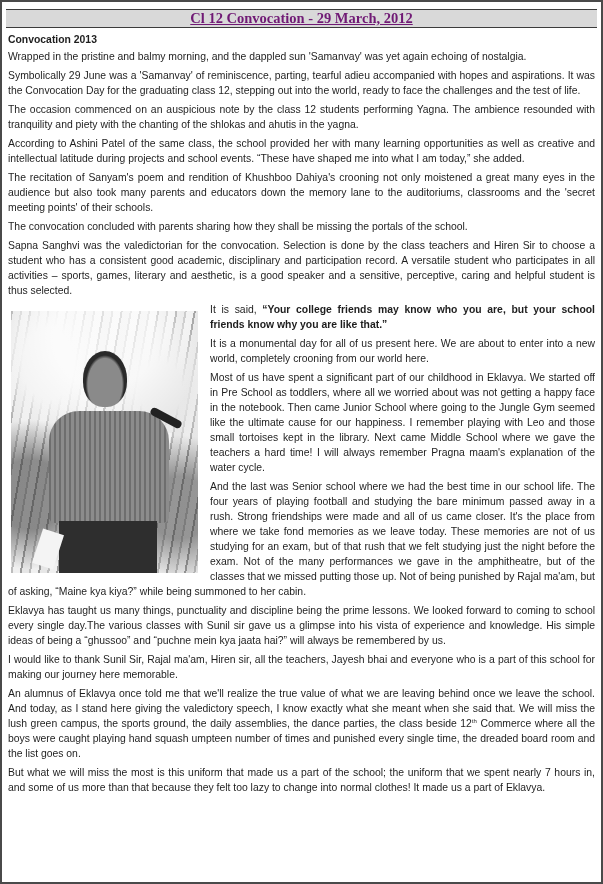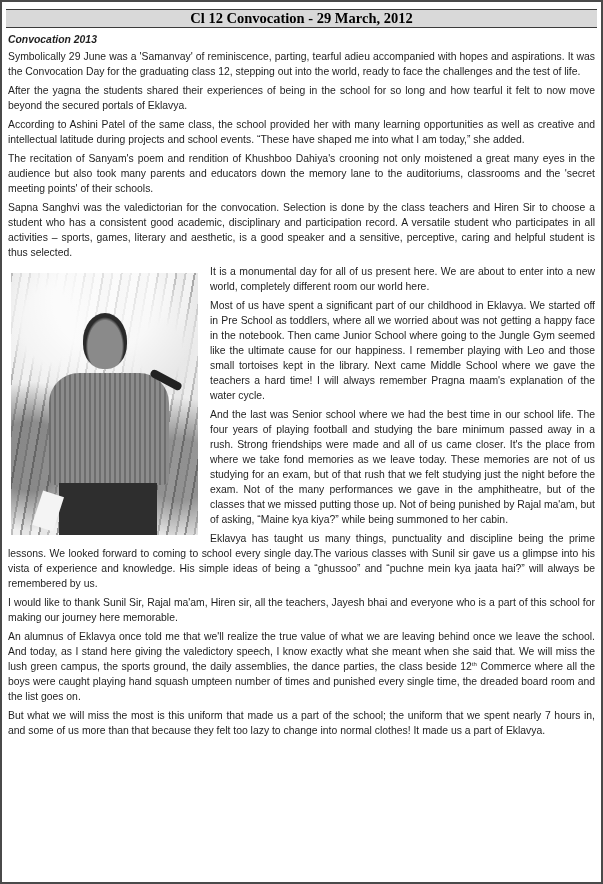--- a/index.html
+++ b/index.html
@@ -15,31 +15,32 @@
       margin: 7px 4px 0 4px;
       height: 17px;
       background: #d9d9d9;
       border-top: 1px solid #3c3c3c;
       border-bottom: 1px solid #3c3c3c;
       text-align: center;
       font-family: "Liberation Serif", "DejaVu Serif", serif;
       font-weight: bold;
       font-size: 14.5px;
       line-height: 17px;
-      color: #000000;
+      color: #701a75;
+      text-decoration: underline;
     }
     .content {
       padding: 4px 6px 0 6px;
       font-family: "Liberation Sans", "DejaVu Sans", sans-serif;
       font-size: 10.4px;
       line-height: 15px;
       color: #1e1e1e;
     }
     .content p { margin: 0 0 4px 0; text-align: justify; }
-    .section-heading { font-weight: bold; margin-bottom: 2px !important; font-style: italic; }
+    .section-heading { font-weight: bold; margin-bottom: 2px !important; }
     .photo {
       float: left;
       width: 187px; height: 262px;
       margin: 9px 12px 2px 3px;
       position: relative;
       overflow: hidden;
       background:
         radial-gradient(ellipse at 20% 20%, #f2f2f2 0 12%, transparent 30%),
         radial-gradient(ellipse at 80% 30%, #e8e8e8 0 10%, transparent 28%),
         repeating-linear-gradient(100deg, #9a9a9a 0 2px, #e6e6e6 2px 9px, #bcbcbc 9px 11px, #f0f0f0 11px 18px),
@@ -83,37 +84,40 @@
     sup { font-size: 6px; line-height: 0; }
   </style>
 </head>
 <body>
 
 <div class="page">
   <div class="title-bar">Cl 12 Convocation - 29 March, 2012</div>
 
   <div class="content">
     <p class="section-heading">Convocation 2013</p>
+    <p>Wrapped in the pristine and balmy morning, and the dappled sun 'Samanvay' was yet again echoing of nostalgia.</p>
     <p>Symbolically 29 June was a 'Samanvay' of reminiscence, parting, tearful adieu accompanied with hopes and aspirations. It was the Convocation Day for the graduating class 12, stepping out into the world, ready to face the challenges and the test of life.</p>
-    <p>After the yagna the students shared their experiences of being in the school for so long and how tearful it felt to now move beyond the secured portals of Eklavya.</p>
+    <p>The occasion commenced on an auspicious note by the class 12 students performing Yagna. The ambience resounded with tranquility and piety with the chanting of the shlokas and ahutis in the yagna.</p>
     <p>According to Ashini Patel of the same class, the school provided her with many learning opportunities as well as creative and intellectual latitude during projects and school events. “These have shaped me into what I am today,” she added.</p>
     <p>The recitation of Sanyam's poem and rendition of Khushboo Dahiya's crooning not only moistened a great many eyes in the audience but also took many parents and educators down the memory lane to the auditoriums, classrooms and the 'secret meeting points' of their schools.</p>
+    <p>The convocation concluded with parents sharing how they shall be missing the portals of the school.</p>
     <p>Sapna Sanghvi was the valedictorian for the convocation. Selection is done by the class teachers and Hiren Sir to choose a student who has a consistent good academic, disciplinary and participation record. A versatile student who participates in all activities – sports, games, literary and aesthetic, is a good speaker and a sensitive, perceptive, caring  and helpful student is thus selected.</p>
 
     <div class="photo">
       <div class="foliage"></div>
       <div class="mic-stand"></div>
       <div class="shirt"></div>
       <div class="skirt"></div>
       <div class="paper"></div>
       <div class="head"></div>
       <div class="mic"></div>
     </div>
 
-    <p>It is a monumental day for all of us present here. We are about to enter into a new world, completely different room our world here.</p>
+    <p><span>It is said, </span><span class="quote-bold">“Your college friends may know who you are, but your school friends know why you are like that.”</span></p>
+    <p>It is a monumental day for all of us present here. We are about to enter into a new world, completely crooning from our world here.</p>
     <p>Most of us have spent a significant part of our childhood in Eklavya. We started off in Pre School as toddlers, where all we worried about was not getting a happy face in the notebook. Then came Junior School where going to the Jungle Gym seemed like the ultimate cause for our happiness. I remember playing with Leo and those small tortoises kept in the library. Next came Middle School where we gave the teachers a hard time! I will always remember Pragna maam's explanation of the water cycle.</p>
     <p>And the last was Senior school where we had the best time in our school life. The four years of playing football and studying the bare minimum passed away in a rush. Strong friendships were made and all of us came closer. It's the place from where we take fond memories as we leave today. These memories are not of us studying for an exam, but of that rush that we felt studying just the night before the exam. Not of the many performances we gave in the amphitheatre, but of the classes that we missed putting those up. Not of being punished by Rajal ma'am, but of asking, “Maine kya kiya?” while being summoned to her cabin.</p>
     <p>Eklavya has taught us many things, punctuality and discipline being the prime lessons. We looked forward to coming to school every single day.The various classes with Sunil sir gave us a glimpse into his vista of experience and knowledge. His simple ideas of being a “ghussoo” and “puchne mein kya jaata hai?” will always be remembered by us.</p>
     <p>I would like to thank Sunil Sir, Rajal ma'am, Hiren sir, all the teachers, Jayesh bhai and everyone who is a part of this school for making our journey here memorable.</p>
     <p><span>An alumnus of Eklavya once told me that we'll realize the true value of what we are leaving behind once we leave the school. And today, as I stand here giving the valedictory speech, I know exactly what she meant when she said that. We will miss the lush green campus, the sports ground, the daily assemblies, the dance parties, the class beside 12</span><sup>th</sup><span> Commerce where all the boys were caught playing hand squash umpteen number of times and punished every single time, the dreaded board room and the list goes on.</span></p>
     <p>But what we will miss the most is this uniform that made us a part of the school; the uniform that we spent nearly 7 hours in, and some of us more than that because they felt too lazy to change into normal clothes! It made us a part of Eklavya.</p>
 
   </div>
 </div>
 

